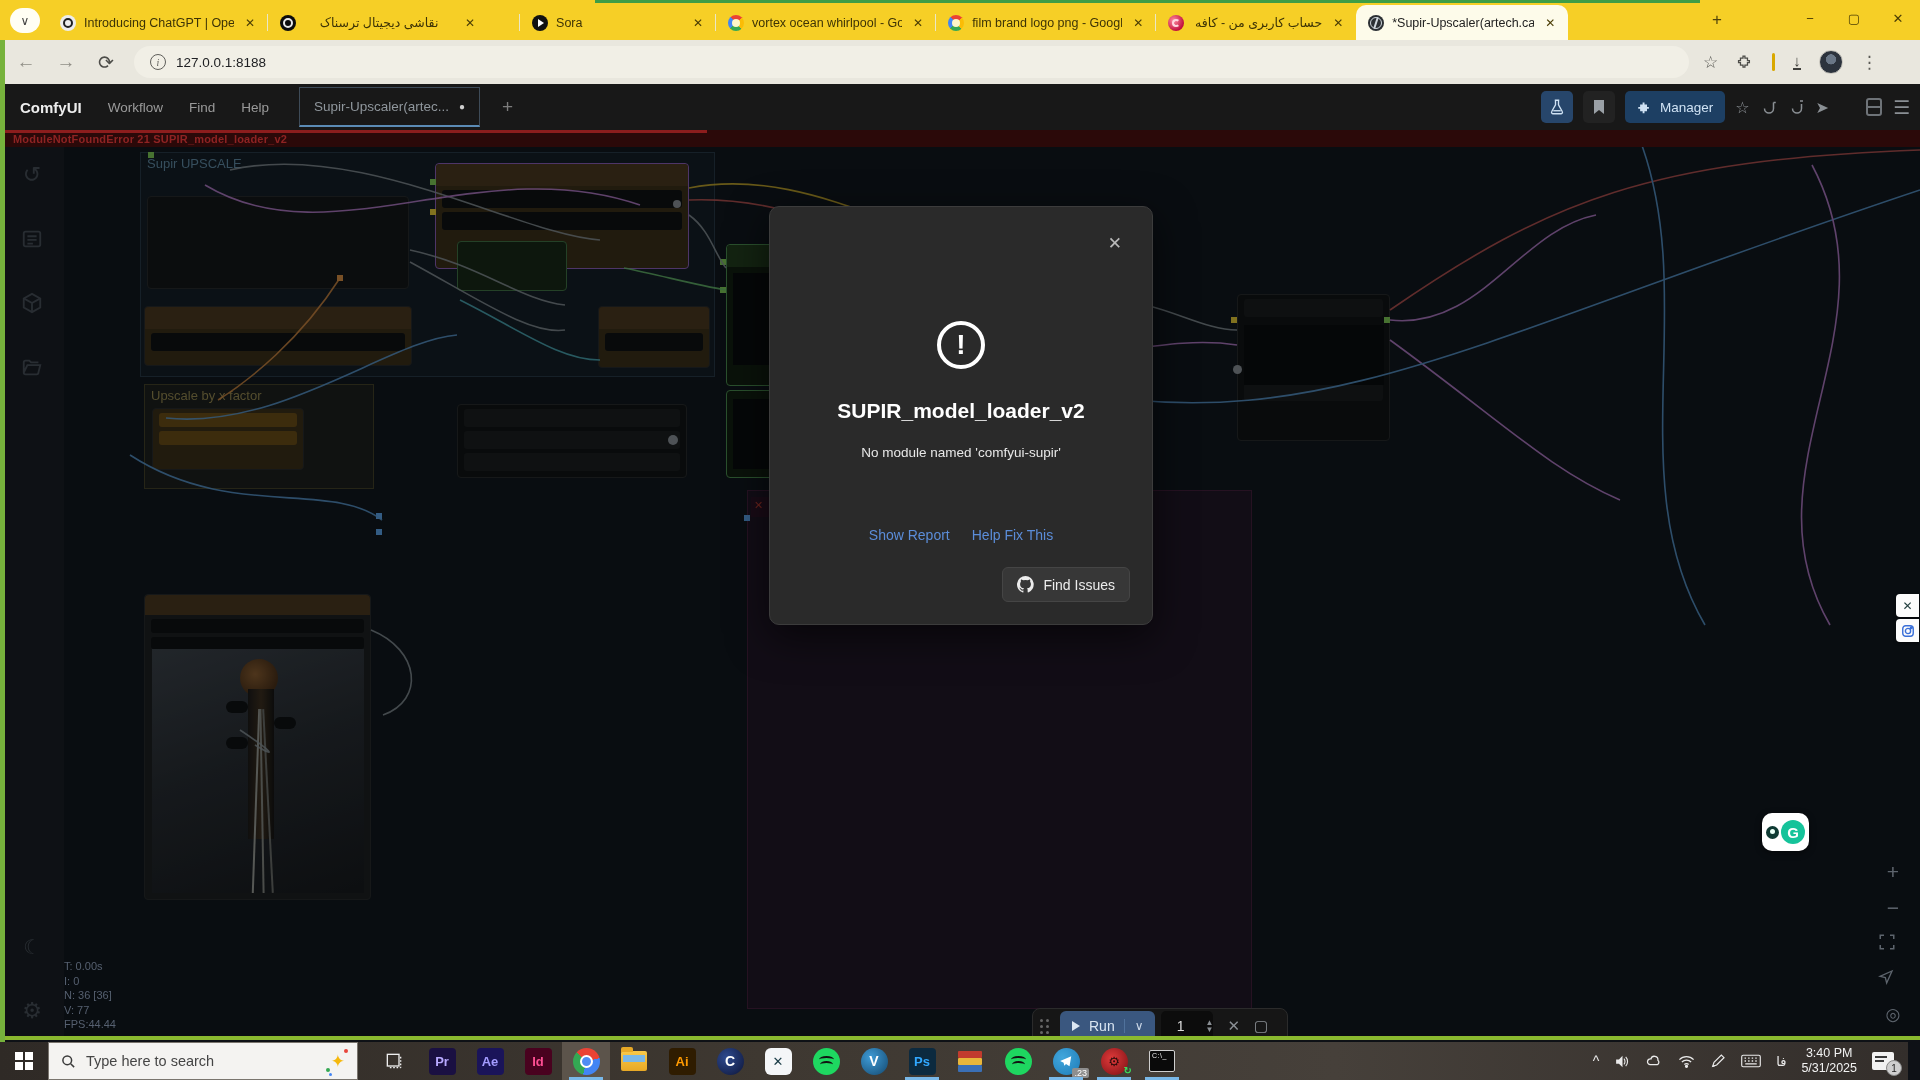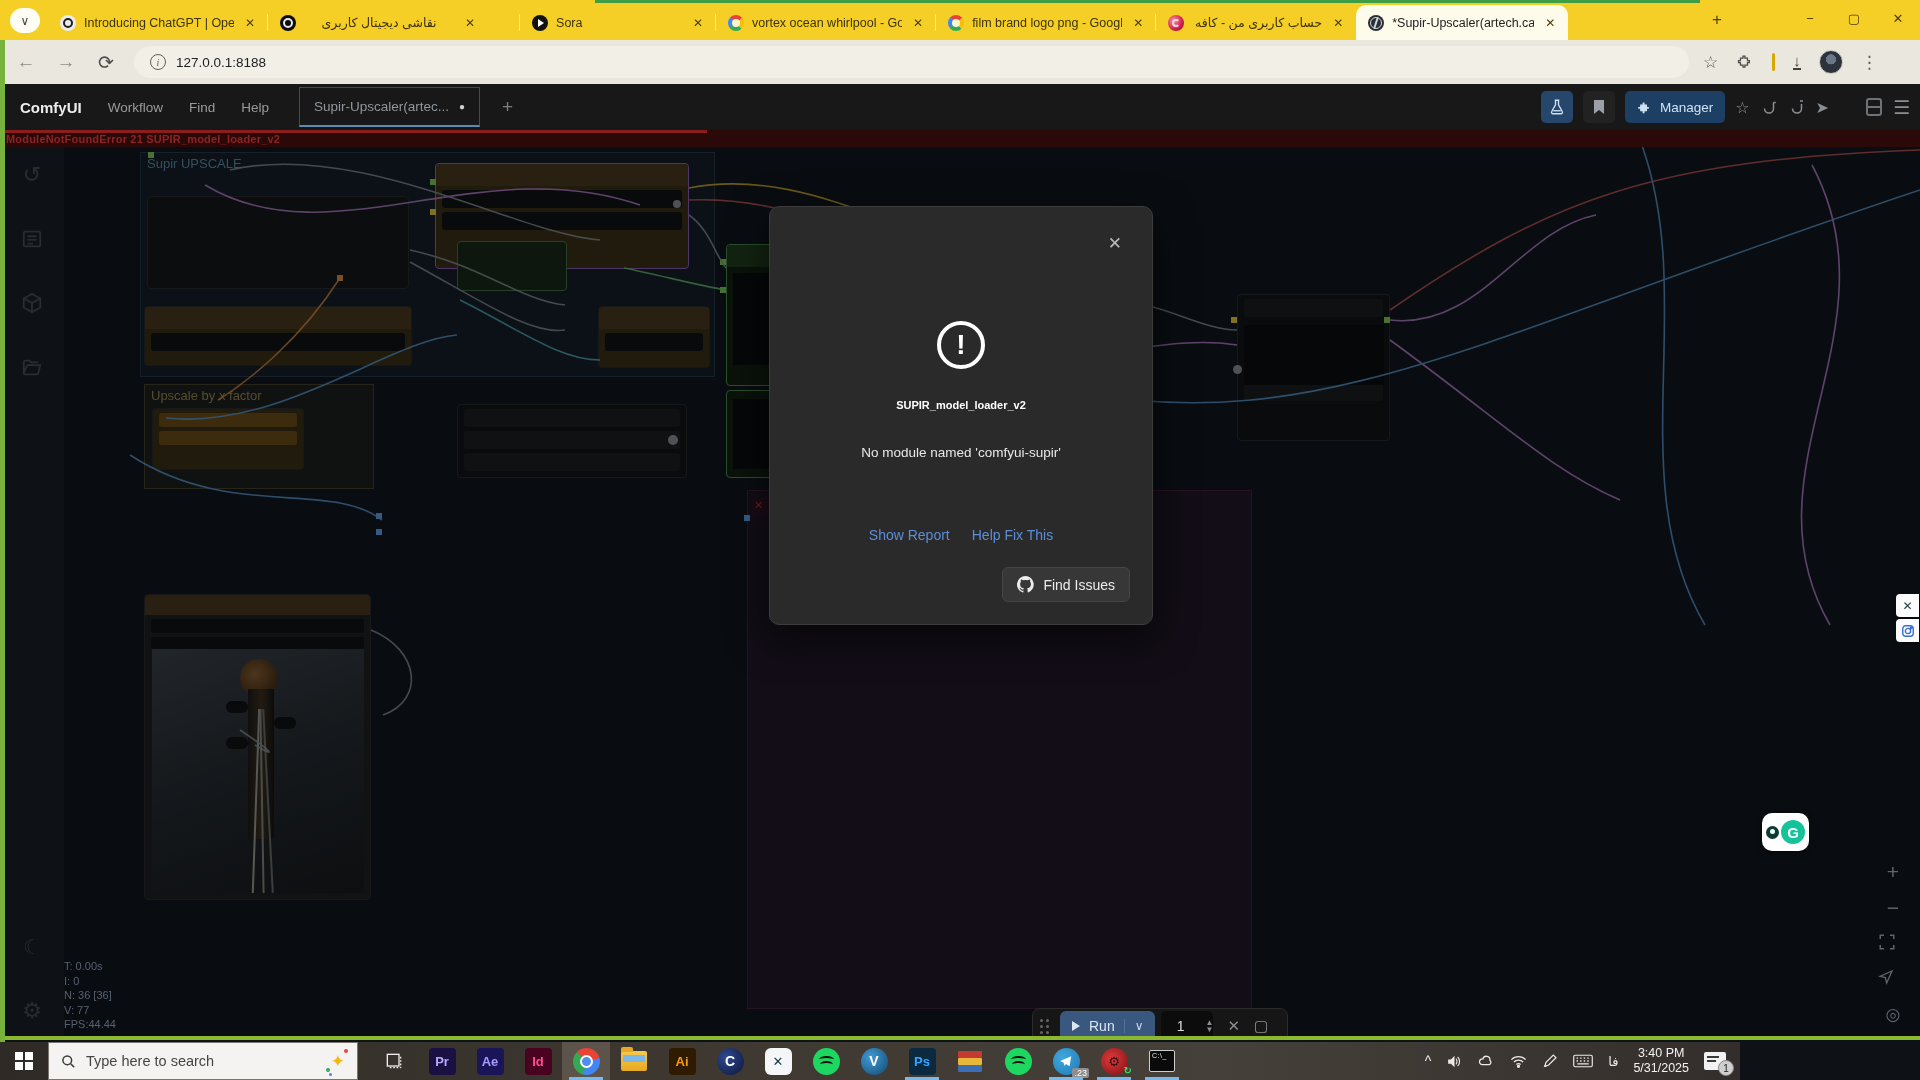--- a/index.html
+++ b/index.html
@@ -60,21 +60,21 @@
   .cm-right{position:absolute;right:10px;top:6px;display:flex;align-items:center;gap:10px;height:34px;}
   .sqbtn{width:32px;height:32px;border-radius:5px;display:flex;align-items:center;justify-content:center;}
   .sqbtn.blue{background:#27466b;}
   .sqbtn.darkk{background:#222;}
   .managerbtn{height:32px;background:#1d3f63;border-radius:5px;display:flex;align-items:center;gap:8px;padding:0 12px;color:#cfe2f4;font-size:13.5px;}
   .cmic{color:#8a8f94;font-size:16px;}
 
   
   .errbar{position:absolute;left:0;top:130px;width:1920px;height:17px;background:#2b0909;z-index:4;}
   .errbar .hot{position:absolute;left:0;top:0;width:707px;height:3px;background:#8c1d1d;}
-  .errbar .txt{position:absolute;left:6px;top:3px;font-size:11px;font-weight:bold;color:#8e2323;letter-spacing:.2px;}
+  .errbar .txt{position:absolute;left:6px;top:3px;font-size:11px;font-weight:bold;color:#8e2323;letter-spacing:.2px;padding-left:7px;}
 
   
   .canvas{position:absolute;left:0;top:147px;width:1920px;height:889px;background:#0e1116;overflow:hidden;}
   .sidebar{position:absolute;left:0;top:0;width:64px;height:100%;background:#17191e;}
   .sideic{position:absolute;left:18px;width:28px;height:28px;color:#464b53;display:flex;align-items:center;justify-content:center;}
   .group{position:absolute;border:1px solid rgba(110,150,185,.22);background:rgba(45,85,120,.10);}
   .gtitle{position:absolute;left:6px;top:3px;font-size:13px;color:#5f87a0;white-space:nowrap;}
   .node{position:absolute;background:#111;border:1px solid #262626;border-radius:4px;}
   .nhead{height:22px;border-radius:4px 4px 0 0;}
   .nrow{height:18px;background:#0c0c0c;border-radius:3px;margin:4px 6px;}
@@ -103,28 +103,28 @@
   .edgebox{position:absolute;left:1896px;width:23px;height:23px;background:#fcfcfc;border-radius:4px 0 0 4px;display:flex;align-items:center;justify-content:center;z-index:8;box-shadow:0 1px 3px rgba(0,0,0,.5);}
   .grammarly{position:absolute;left:1762px;top:813px;width:47px;height:38px;background:#fff;border-radius:10px;display:flex;align-items:center;justify-content:center;gap:2px;z-index:8;box-shadow:0 2px 6px rgba(0,0,0,.5);}
   .gram-g{width:24px;height:24px;border-radius:50%;background:#15c39a;color:#fff;font-weight:bold;font-size:15px;display:flex;align-items:center;justify-content:center;}
   .gram-a{width:13px;height:13px;border-radius:50%;background:#0e3a33;position:relative;}
   .gram-a:after{content:"";position:absolute;left:4px;top:3px;width:5px;height:5px;border-radius:50%;background:#e8fff6;}
 
   
   .modal{position:absolute;left:769px;top:206px;width:384px;height:419px;background:#2a2a2a;border:1px solid #3c3c3c;border-radius:10px;z-index:9;box-shadow:0 12px 40px rgba(0,0,0,.6);}
   .mclose{position:absolute;right:30px;top:26px;color:#b9b9b9;font-size:17px;}
   .bang{position:absolute;left:50%;top:114px;transform:translateX(-50%);width:48px;height:48px;border:4px solid #fff;border-radius:50%;color:#fff;font-weight:bold;font-size:28px;display:flex;align-items:center;justify-content:center;}
-  .mtitle{position:absolute;left:0;top:192px;width:100%;text-align:center;color:#fff;font-weight:bold;font-size:11px;}
+  .mtitle{position:absolute;left:0;top:192px;width:100%;text-align:center;color:#fff;font-weight:bold;font-size:21px;}
   .mmsg{position:absolute;left:0;top:238px;width:100%;text-align:center;color:#e8e8e8;font-size:13.5px;}
   .mlinks{position:absolute;left:0;top:320px;width:100%;display:flex;justify-content:center;gap:22px;}
   .mlink{color:#5b8dd9;font-size:14px;}
   .findbtn{position:absolute;right:22px;top:360px;height:35px;background:#373737;border:1px solid #454545;border-radius:6px;display:flex;align-items:center;gap:9px;padding:0 14px;color:#ececec;font-size:14px;}
 
   
-  .taskbar{position:absolute;left:0;top:1042px;width:1740px;height:38px;background:linear-gradient(90deg,#2f2a26,#3e3831 40%,#46403a 70%,#332e2b);display:flex;align-items:center;z-index:20;}
+  .taskbar{position:absolute;left:0;top:1042px;width:1908px;height:38px;background:linear-gradient(90deg,#2f2a26,#3e3831 40%,#46403a 70%,#332e2b);display:flex;align-items:center;z-index:20;}
   .start{width:48px;height:38px;display:flex;align-items:center;justify-content:center;}
   .winlogo{display:grid;grid-template-columns:8px 8px;gap:2px;}
   .winlogo i{width:8px;height:8px;background:#fff;}
   .searchbox{width:310px;height:38px;background:#f4f3f1;display:flex;align-items:center;gap:10px;padding:0 12px;border:1px solid #7a756e;}
   .searchbox .ph{color:#454545;font-size:14.5px;flex:1;}
   .sparkle{color:#f5b80c;font-size:17px;position:relative;}
   .sparkle i{position:absolute;border-radius:50%;width:4px;height:4px;}
   .tile{width:48px;height:38px;display:flex;align-items:center;justify-content:center;position:relative;}
   .tile.runln:after{content:"";position:absolute;left:7px;right:7px;bottom:0;height:3px;background:#79b8e8;}
   .tile.activeapp{background:#5c544b;}
@@ -160,21 +160,21 @@
       </div>
     <div class="tabs">
       <div class="tab">
         <span class="fav openai"></span>
         <span class="title">Introducing ChatGPT | OpenAI</span>
         <span class="x">✕</span>
           <span class="sep"></span>
       </div>
       <div class="tab" style="width:252px">
         <span class="fav openai-dark"></span>
-        <span class="title" style="direction:rtl;flex:1;text-align:center">نقاشی دیجیتال کاربری</span>
+        <span class="title" style="direction:rtl;flex:1;text-align:center">نقاشی دیجیتال ترسناک</span>
         <span class="x">✕</span>
           <span class="sep"></span>
       </div>
       <div class="tab" style="width:196px">
         <span class="fav play"></span>
         <span class="title" style="flex:1">Sora</span>
         <span class="x">✕</span>
           <span class="sep"></span>
       </div>
       <div class="tab">

